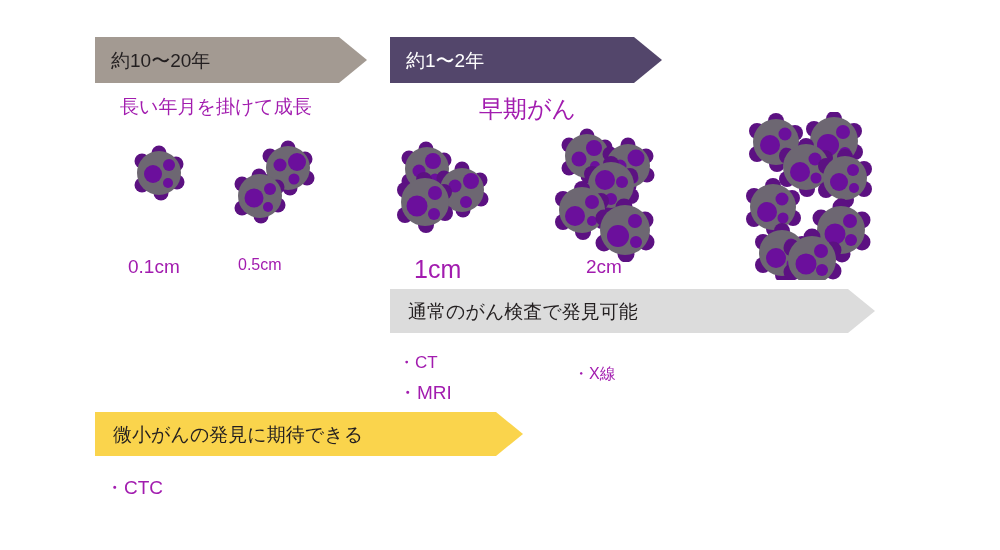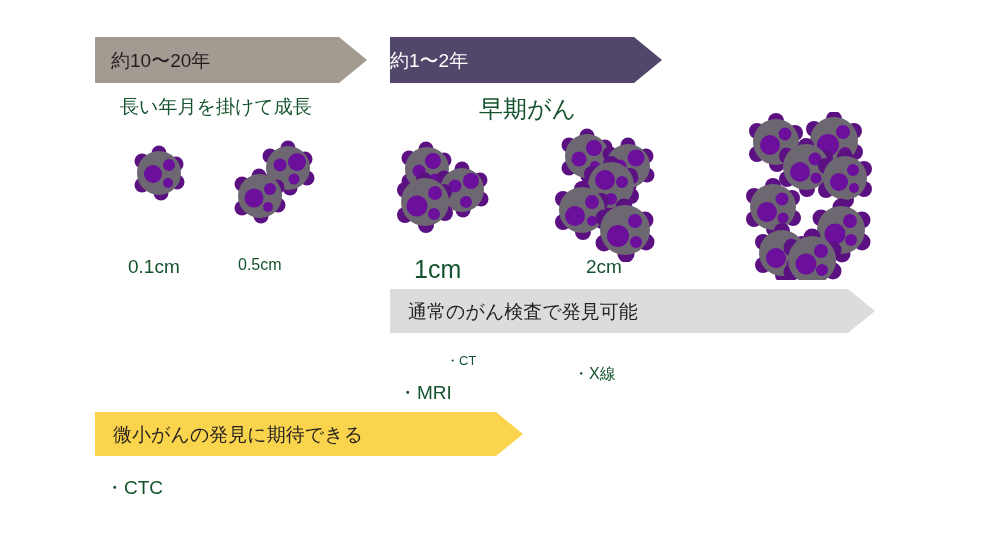--- a/index.html
+++ b/index.html
@@ -41,40 +41,40 @@
     left: 0; top: 0;
     width: 100%;
     height: 100%;
     z-index: 1;
   }
 
   
   .txt {
     position: absolute;
     white-space: nowrap;
-    color: #14532d;
+    color: #a21caf;
     line-height: 1;
   }
   .txt-red { color: #e8222a; }
 
   .cells-svg { position: absolute; }
 </style>
 </head>
 <body>
 
 <div id="slide">
 
   <div class="arrow" style="left:95px; top:37px; width:272px; height:46px; padding-left:16px;">
     <svg class="arrow-shape" viewBox="0 0 272 46" preserveAspectRatio="none">
       <polygon points="0,0 244,0 272,23 244,46 0,46" fill="#a39a92"></polygon>
     </svg>
     <span class="arrow-label" style="font-size:19px; color:#231f20;">約10〜20年</span>
   </div>
 
-  <div class="arrow" style="left:390px; top:37px; width:272px; height:46px; text-align:center;">
+  <div class="arrow" style="left:390px; top:37px; width:272px; height:46px; padding-left:16px;text-align:center;">
     <svg class="arrow-shape" viewBox="0 0 272 46" preserveAspectRatio="none">
       <polygon points="0,0 244,0 272,23 244,46 0,46" fill="#53466b"></polygon>
     </svg>
     <span class="arrow-label" style="font-size:19px; color:#ffffff;">約1〜2年</span>
   </div>
 
 
   <div class="txt" style="left:120px; top:97px; font-size:19px;">長い年月を掛けて成長</div>
 
   <div class="txt" style="left:479px; top:97px; font-size:24px;">早期がん</div>
@@ -351,21 +351,21 @@
 
   <div class="txt" style="left:586px; top:257px; font-size:19px;">2cm</div>
 
   <div class="arrow" style="left:390px; top:289px; width:485px; height:44px; padding-left:18px;">
     <svg class="arrow-shape" viewBox="0 0 485 44" preserveAspectRatio="none">
       <polygon points="0,0 458,0 485,22 458,44 0,44" fill="#dcdcdc"></polygon>
     </svg>
     <span class="arrow-label" style="font-size:19px; color:#231f20;">通常のがん検査で発見可能</span>
   </div>
 
-  <div class="txt" style="left:398px; top:354px; font-size:13px;margin-left:48px;">・CT</div>
+  <div class="txt" style="left:398px; top:354px; font-size:17px;">・CT</div>
   <div class="txt" style="left:398px; top:383px; font-size:19px;">・MRI</div>
 
   <div class="txt" style="left:573px; top:366px; font-size:16px;">・X線</div>
 
   <div class="arrow" style="left:95px; top:412px; width:428px; height:44px; padding-left:18px;text-align:center;">
     <svg class="arrow-shape" viewBox="0 0 428 44" preserveAspectRatio="none">
       <polygon points="0,0 401,0 428,22 401,44 0,44" fill="#fad44c"></polygon>
     </svg>
     <span class="arrow-label" style="font-size:19px; color:#231f20;">微小がんの発見に期待できる</span>
   </div>

